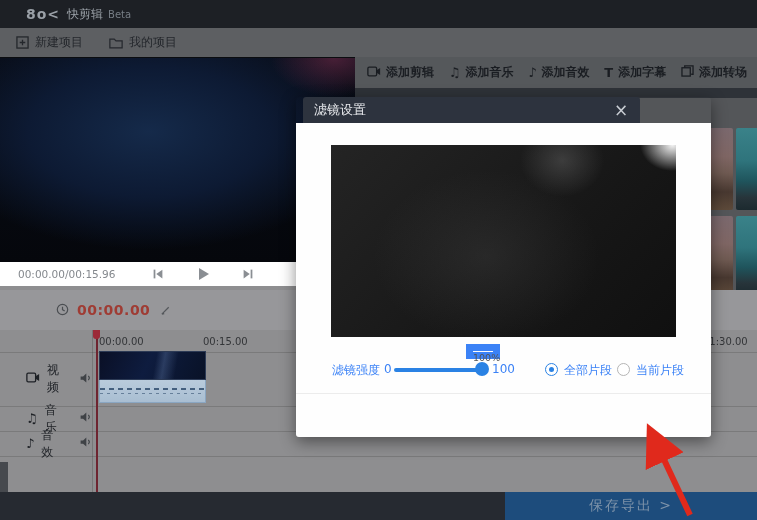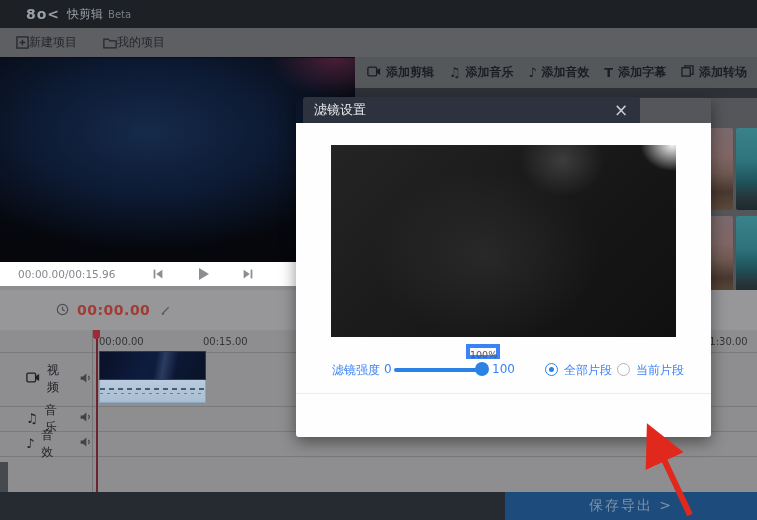--- a/index.html
+++ b/index.html
@@ -10,21 +10,21 @@
   
   .titlebar { position:absolute; left:0; top:0; width:757px; height:28px; background:#1d2025;
               display:flex; align-items:center; padding-left:26px; }
   .logo { font-size:14px; font-weight:bold; color:#9aa0a7; letter-spacing:1px; margin-right:7px; }
   .appname { font-size:12px; color:#9aa0a7; margin-right:5px; }
   .beta { font-size:10px; color:#767d85; }
 
   
   .toolbar { position:absolute; left:0; top:28px; width:757px; height:29px; background:#5d5f62;
              display:flex; align-items:center; gap:26px; padding-left:16px; }
-  .tool-btn { display:flex; align-items:center; font-size:12px; color:#24272c; cursor:pointer; }
+  .tool-btn { display:flex; align-items:center; gap:6px; font-size:12px; color:#24272c; cursor:pointer; }
   .tool-btn svg { display:block; }
 
   
   .preview { position:absolute; left:0; top:57px; width:355px; height:205px;
     background:
       radial-gradient(90px 55px at 94% 0%, rgba(150,55,95,.45), rgba(150,55,95,0) 70%),
       radial-gradient(ellipse 62% 58% at 42% 36%, #152a4a 0%, #0d1a33 55%, rgba(13,26,51,0) 100%),
       linear-gradient(#080c16,#05070c);
     border-top:1px solid #0b0d10; }
 
@@ -94,21 +94,21 @@
                  font-size:17px; line-height:26px; text-align:center; cursor:pointer; }
   .modal-body { position:absolute; left:0; top:26px; width:415px; height:314px; background:#fefefe;
                 border-radius:0 0 3px 3px; }
   .filter-preview { position:absolute; left:35px; top:22px; width:345px; height:192px;
     background:
       radial-gradient(52px 42px at 99% 0%, rgba(255,255,255,.95), rgba(255,255,255,0) 62%),
       radial-gradient(60px 52px at 67% 8%, rgba(125,125,125,.35), rgba(125,125,125,0) 70%),
       radial-gradient(150px 115px at 45% 58%, rgba(75,75,75,.3), rgba(75,75,75,0) 75%),
       linear-gradient(135deg,#242424,#171717 60%,#101010); }
   .tooltip { position:absolute; left:170px; top:221px; width:34px; height:15px; background:#fbfbfb;
-             border:4px solid #3b82f6; font-size:9.5px; color:#555; text-align:center; line-height:13px; }
+             border:7px solid #3b82f6; font-size:9.5px; color:#555; text-align:center; line-height:13px; }
   .ctl-label { position:absolute; top:239px; font-size:12px; color:#3b82f6; }
   .slider-track { position:absolute; left:98px; top:245px; width:86px; height:4px; background:#2a82e4;
                   border-radius:2px; cursor:pointer; }
   .slider-thumb { position:absolute; left:179px; top:239px; width:14px; height:14px; border-radius:50%;
                   background:#2a82e4; cursor:grab; }
   .radio { position:absolute; top:240px; width:13px; height:13px; border-radius:50%; background:#fff; cursor:pointer; }
   .radio--on { border:1px solid #2a82e4; }
   .radio--on .dot { position:absolute; left:3px; top:3px; width:5px; height:5px; border-radius:50%; background:#2a82e4; }
   .radio--off { border:1px solid #b5b5b5; }
   .modal-divider { position:absolute; left:0; top:270px; width:415px; height:1px; background:#ececec; }

